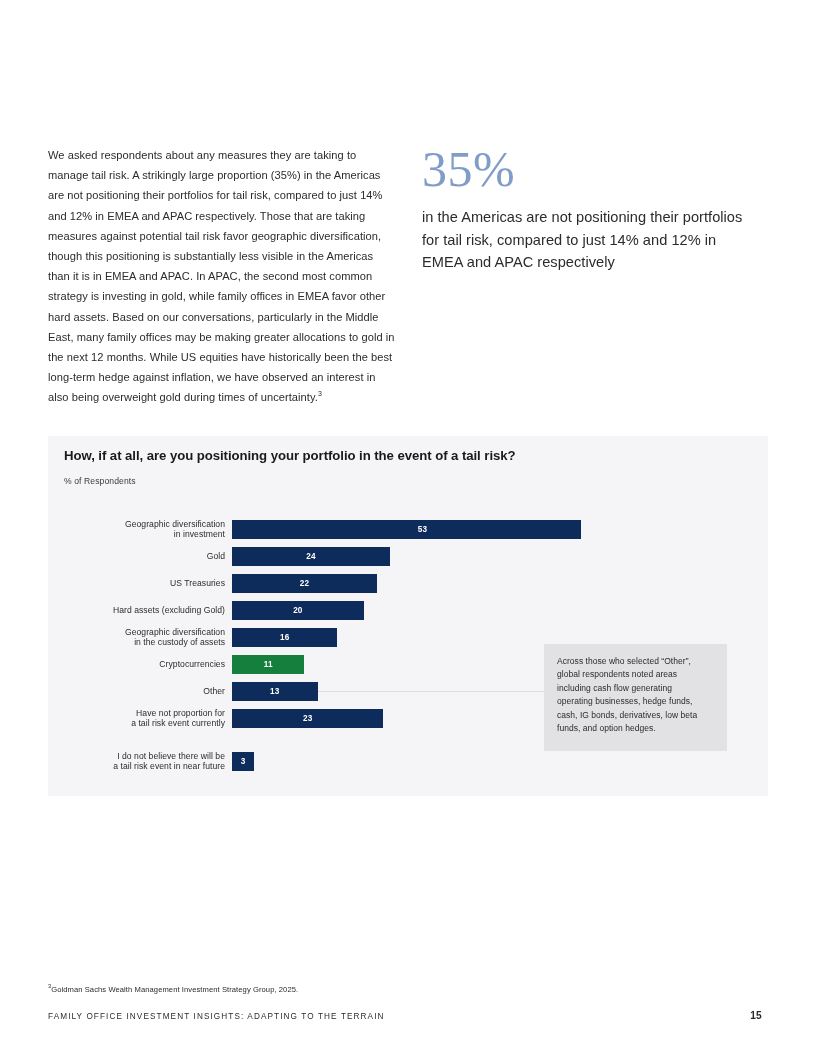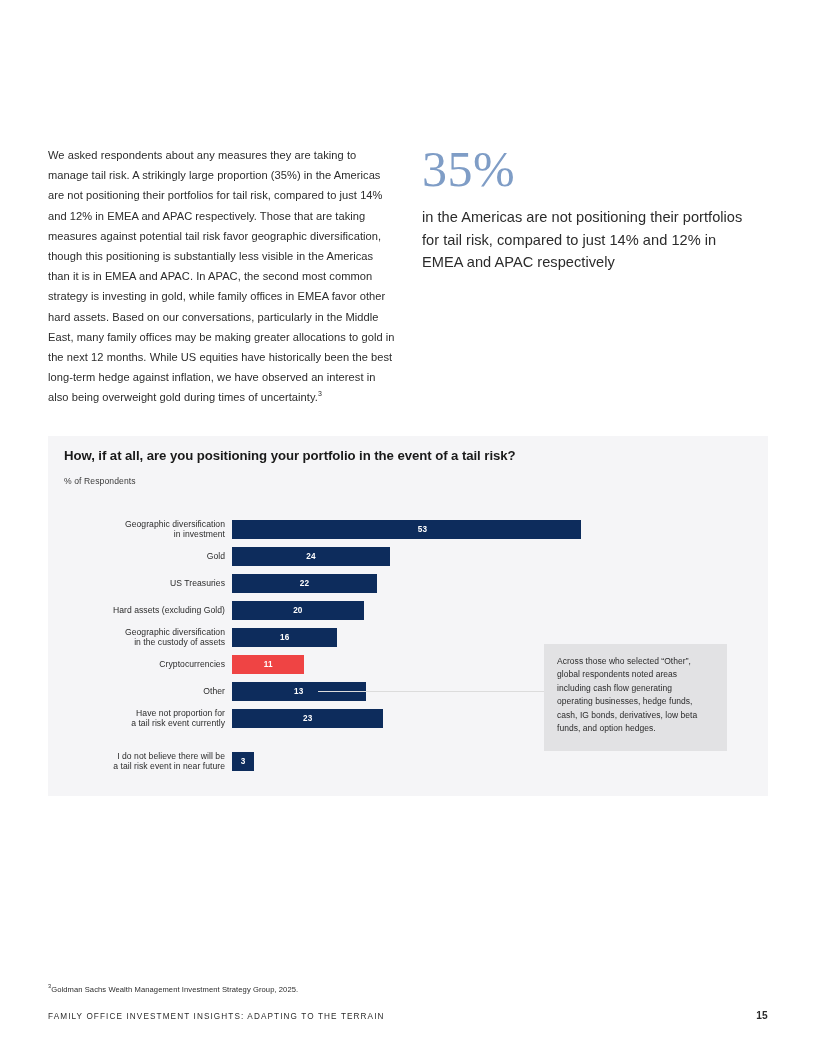--- a/index.html
+++ b/index.html
@@ -181,21 +181,21 @@
   .footer-title {
     position: absolute;
     left: 48px;
     top: 1012px;
     font-size: 8.2px;
     letter-spacing: 0.135em;
     color: #2b2b2b;
   }
   .page-number {
     position: absolute;
-    right: 48px;
+    right: 54px;
     top: 1010px;
     font-size: 10.2px;
     font-weight: bold;
     color: #2b2b2b;
     letter-spacing: 0.02em;
   }
 </style>
 </head>
 <body>
 
@@ -242,27 +242,27 @@
         </div>
         <div class="bar-row" style="top: 192px;">
           <div class="bar-label two-line">Geographic diversification
 in the custody of assets</div>
           <div class="bar" style="width: 105.36px; background: rgb(13, 44, 92);">
             <div class="bar-value" style="color: rgb(255, 255, 255);">16</div>
           </div>
         </div>
         <div class="bar-row" style="top: 219px;">
           <div class="bar-label one-line">Cryptocurrencies</div>
-          <div class="bar" style="width: 72.435px; background: #ef4444;">
+          <div class="bar" style="width: 72.435px; background: #15803d;">
             <div class="bar-value" style="color: rgb(255, 255, 255);">11</div>
           </div>
         </div>
         <div class="bar-row" style="top: 246px;">
           <div class="bar-label one-line">Other</div>
-          <div class="bar" style="width: 85.605px; background: rgb(13, 44, 92); padding-left: 48px;">
+          <div class="bar" style="width: 85.605px; background: rgb(13, 44, 92);">
             <div class="bar-value" style="color: rgb(255, 255, 255);">13</div>
           </div>
         </div>
         <div class="bar-row" style="top: 273px;">
           <div class="bar-label two-line">Have not proportion for
 a tail risk event currently</div>
           <div class="bar" style="width: 151.455px; background: rgb(13, 44, 92);">
             <div class="bar-value" style="color: rgb(255, 255, 255);">23</div>
           </div>
         </div>

